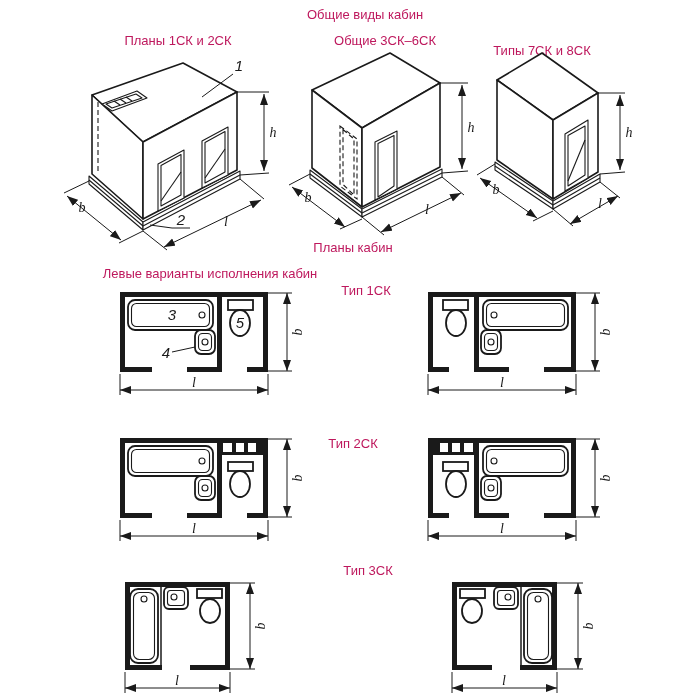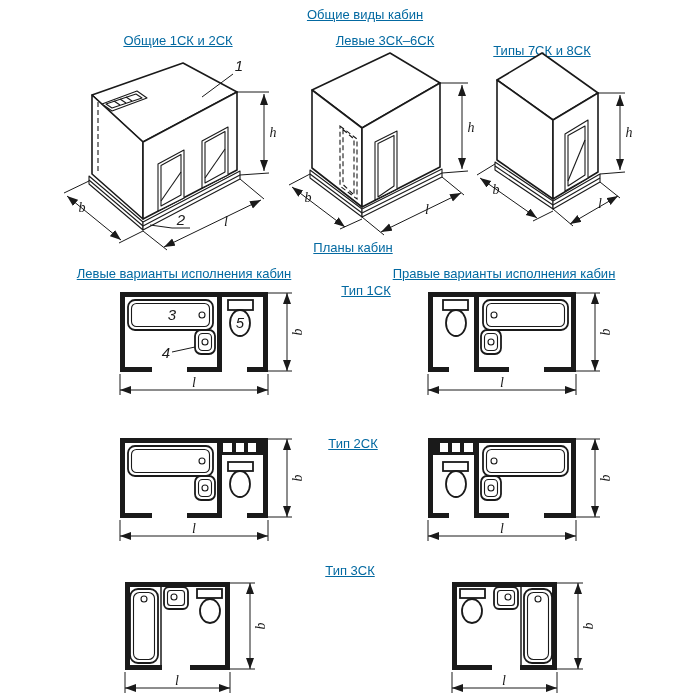--- a/index.html
+++ b/index.html
@@ -1,18 +1,18 @@
 <!DOCTYPE html>
 <html><head>
 <meta charset="utf-8">
 <style>
   html,body{margin:0;padding:0;background:#fff;}
   .canvas{position:relative;width:700px;height:700px;background:#fff;overflow:hidden;
           font-family:"Liberation Sans",sans-serif;color:#111;}
-  .t{position:absolute;font-size:13px;white-space:nowrap;transform:translateX(-50%);color:#0369a1;text-decoration:underline;}
+  .t{position:absolute;font-size:13px;white-space:nowrap;transform:translateX(-50%);color:#be185d;}
   svg.fig{position:absolute;overflow:visible;}
   .ln{fill:#fff;stroke:#1a1a1a;stroke-width:1.6;stroke-linejoin:round;}
   .thin{stroke-width:1.1;}
   .dash{fill:none;stroke:#1a1a1a;stroke-width:1.1;stroke-dasharray:5 3;}
   .dim{stroke:#1a1a1a;stroke-width:1;fill:none;}
   .wall{fill:#1a1a1a;stroke:none;}
   .vcell{fill:#fff;stroke:none;}
   .fx{fill:#fff;stroke:#1a1a1a;stroke-width:1.8;}
   .fxin{stroke-width:1.1;}
   text{fill:#1a1a1a;}
@@ -26,29 +26,28 @@
 
   <svg width="0" height="0" style="position:absolute">
     <defs>
       <marker id="arrowM" markerWidth="12" markerHeight="9" refX="11" refY="4" orient="auto-start-reverse" markerUnits="userSpaceOnUse">
         <path d="M0,0 L11,4 L0,8 Z" fill="#1a1a1a"></path>
       </marker>
     </defs>
   </svg>
 
   <div class="t" style="left:365px;top:7px">Общие виды кабин</div>
-  <div class="t" style="left:178px;top:33px">Общие 1СК и 2СК</div>
-  <div class="t" style="left:385px;top:33px">Левые 3СК–6СК</div>
+  <div class="t" style="left:178px;top:33px">Планы 1СК и 2СК</div>
+  <div class="t" style="left:385px;top:33px">Общие 3СК–6СК</div>
   <div class="t" style="left:542px;top:43px">Типы 7СК и 8СК</div>
   <div class="t" style="left:353px;top:240px">Планы кабин</div>
-  <div class="t" style="left:184px;top:266px">Левые варианты исполнения кабин</div>
-  <div class="t" style="left:504px;top:266px">Правые варианты исполнения кабин</div>
+  <div class="t" style="left:210px;top:266px">Левые варианты исполнения кабин</div>
   <div class="t" style="left:366px;top:283px">Тип 1СК</div>
   <div class="t" style="left:353px;top:436px">Тип 2СК</div>
-  <div class="t" style="left:350px;top:563px">Тип 3СК</div>
+  <div class="t" style="left:368px;top:563px">Тип 3СК</div>
 
   <svg class="fig" style="left:40px;top:50px" width="255" height="200" viewBox="0 0 255 200">
     <g class="ln">
       <polygon points="52,45 143,13 197,42 103,92"></polygon>
       <polygon points="52,45 103,92 103,169 52,124"></polygon>
       <polygon points="103,92 197,42 197,120 103,169"></polygon>
     </g>
     <g class="ln thin">
       <polygon points="49,126 103,172 103,180 49,134"></polygon>
       <line x1="49" y1="130" x2="103" y2="176"></line>

